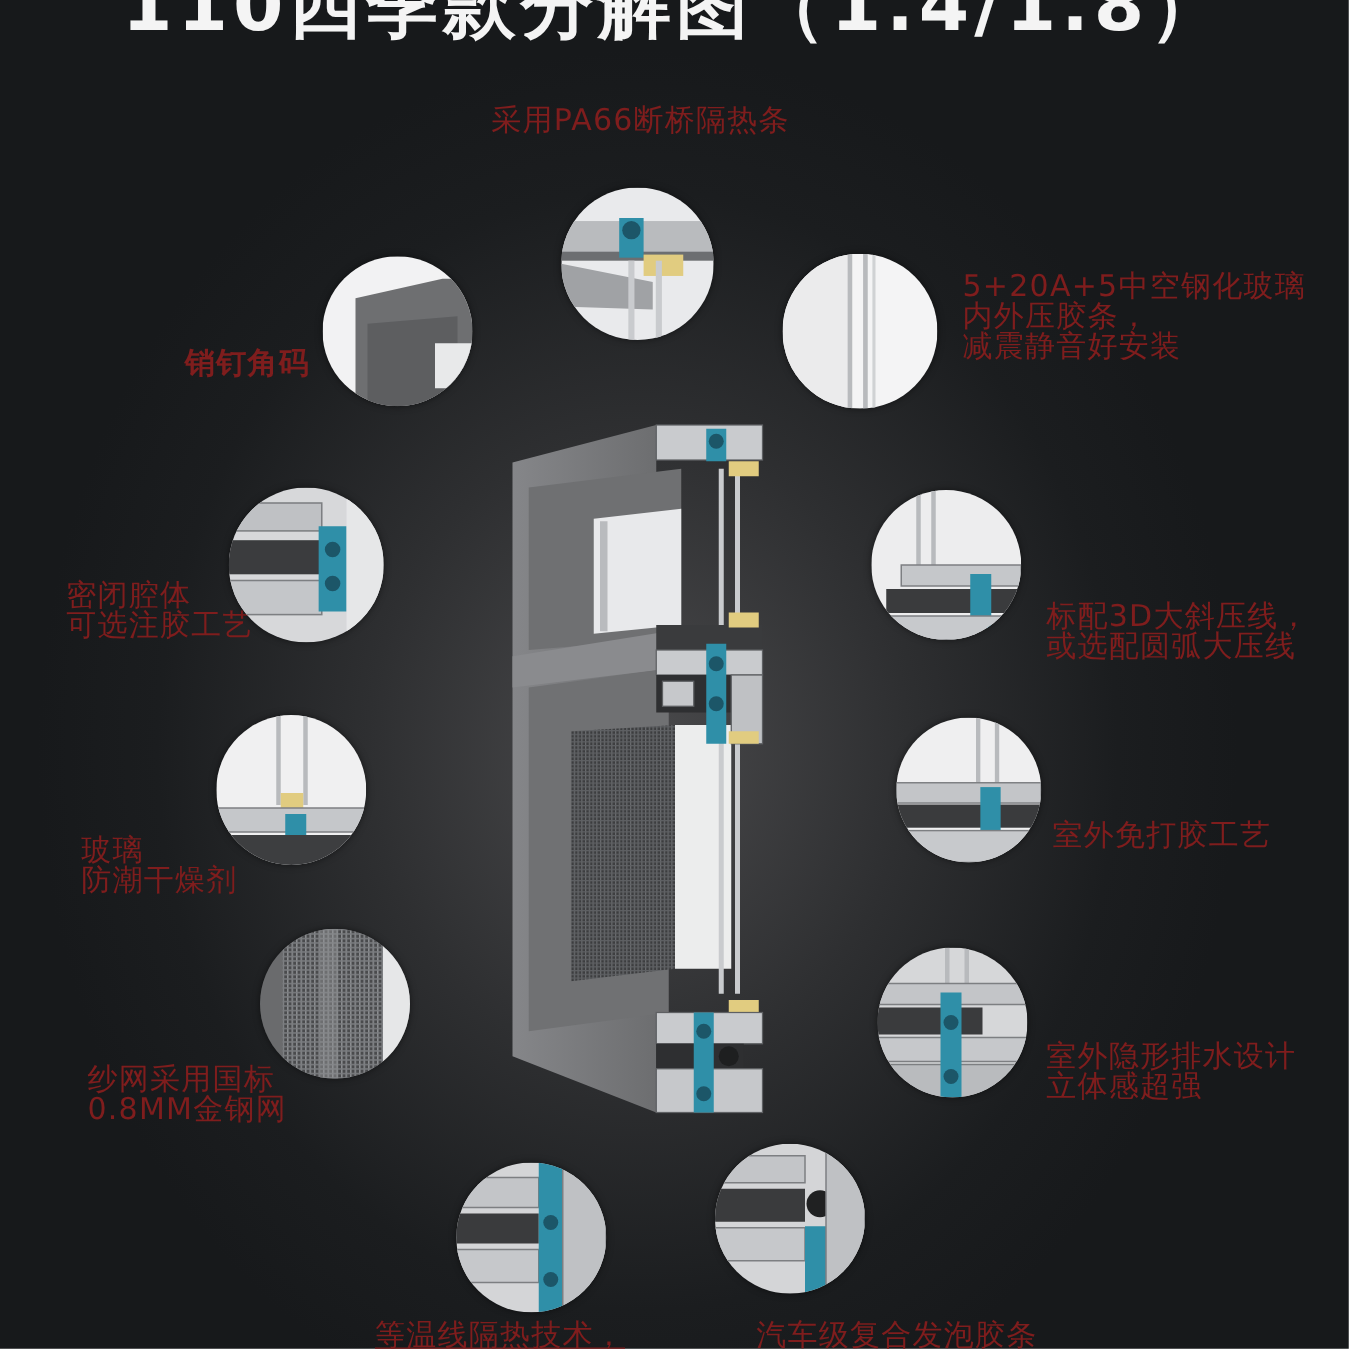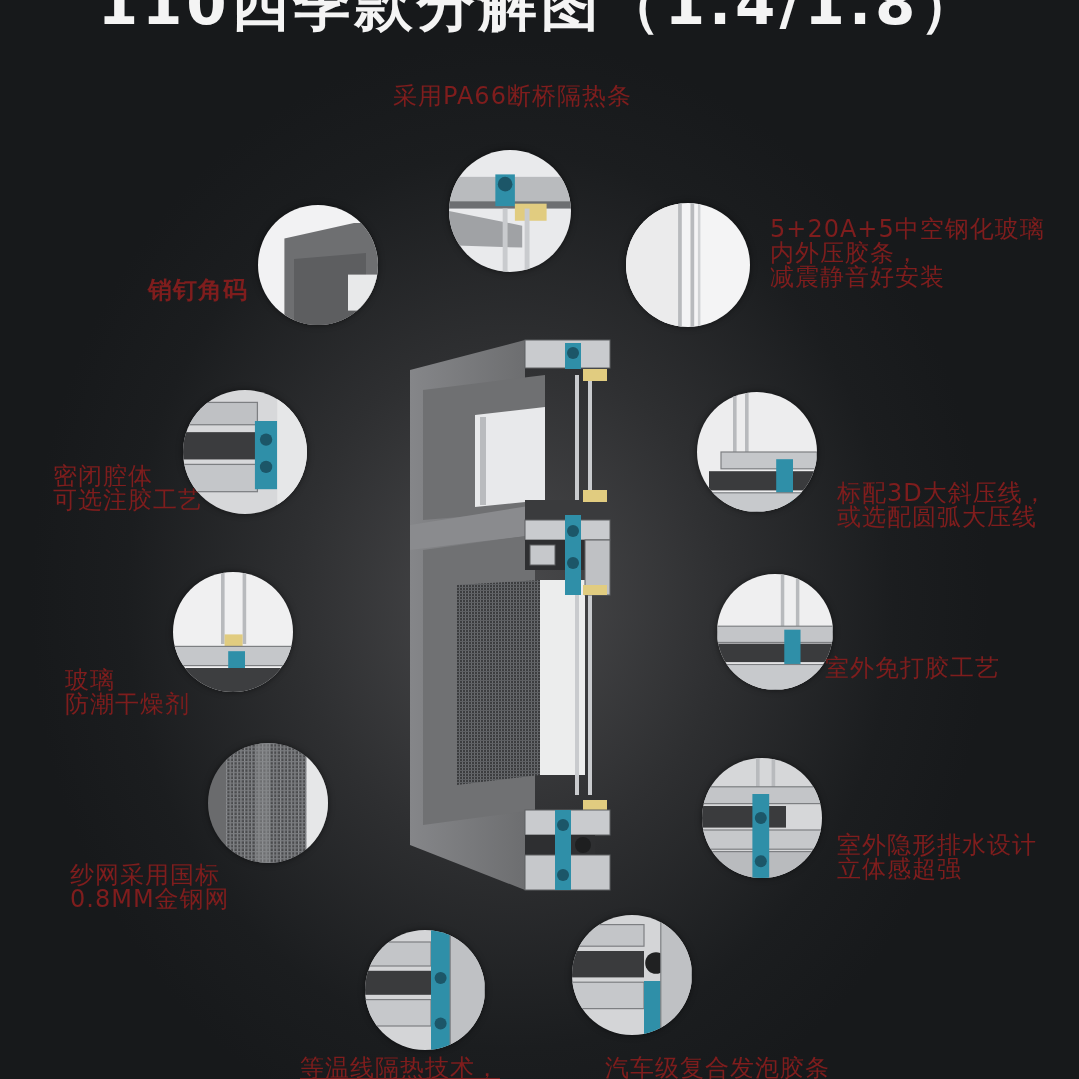--- a/index.html
+++ b/index.html
@@ -55,25 +55,25 @@
 <div class="label" style="left:837px; top:481px;">
   <div>标配3D大斜压线，</div>
   <div>或选配圆弧大压线</div>
 </div>
 
 <div class="label" style="left:65px; top:668px;">
   <div>玻璃</div>
   <div>防潮干燥剂</div>
 </div>
 
-<div class="label" style="left:825px; top:656px;text-align:right;">
+<div class="label" style="left:842px; top:656px;text-align:right;">
   <div>室外免打胶工艺</div>
 </div>
 
-<div class="label" style="left:70px; top:851px;margin-top:12px;">
+<div class="label" style="left:70px; top:851px;">
   <div>纱网采用国标</div>
   <div>0.8MM金钢网</div>
 </div>
 
 <div class="label" style="left:837px; top:833px;">
   <div>室外隐形排水设计</div>
   <div>立体感超强</div>
 </div>
 
 <div class="label" style="left:300px; top:1056px;text-decoration:underline;">

